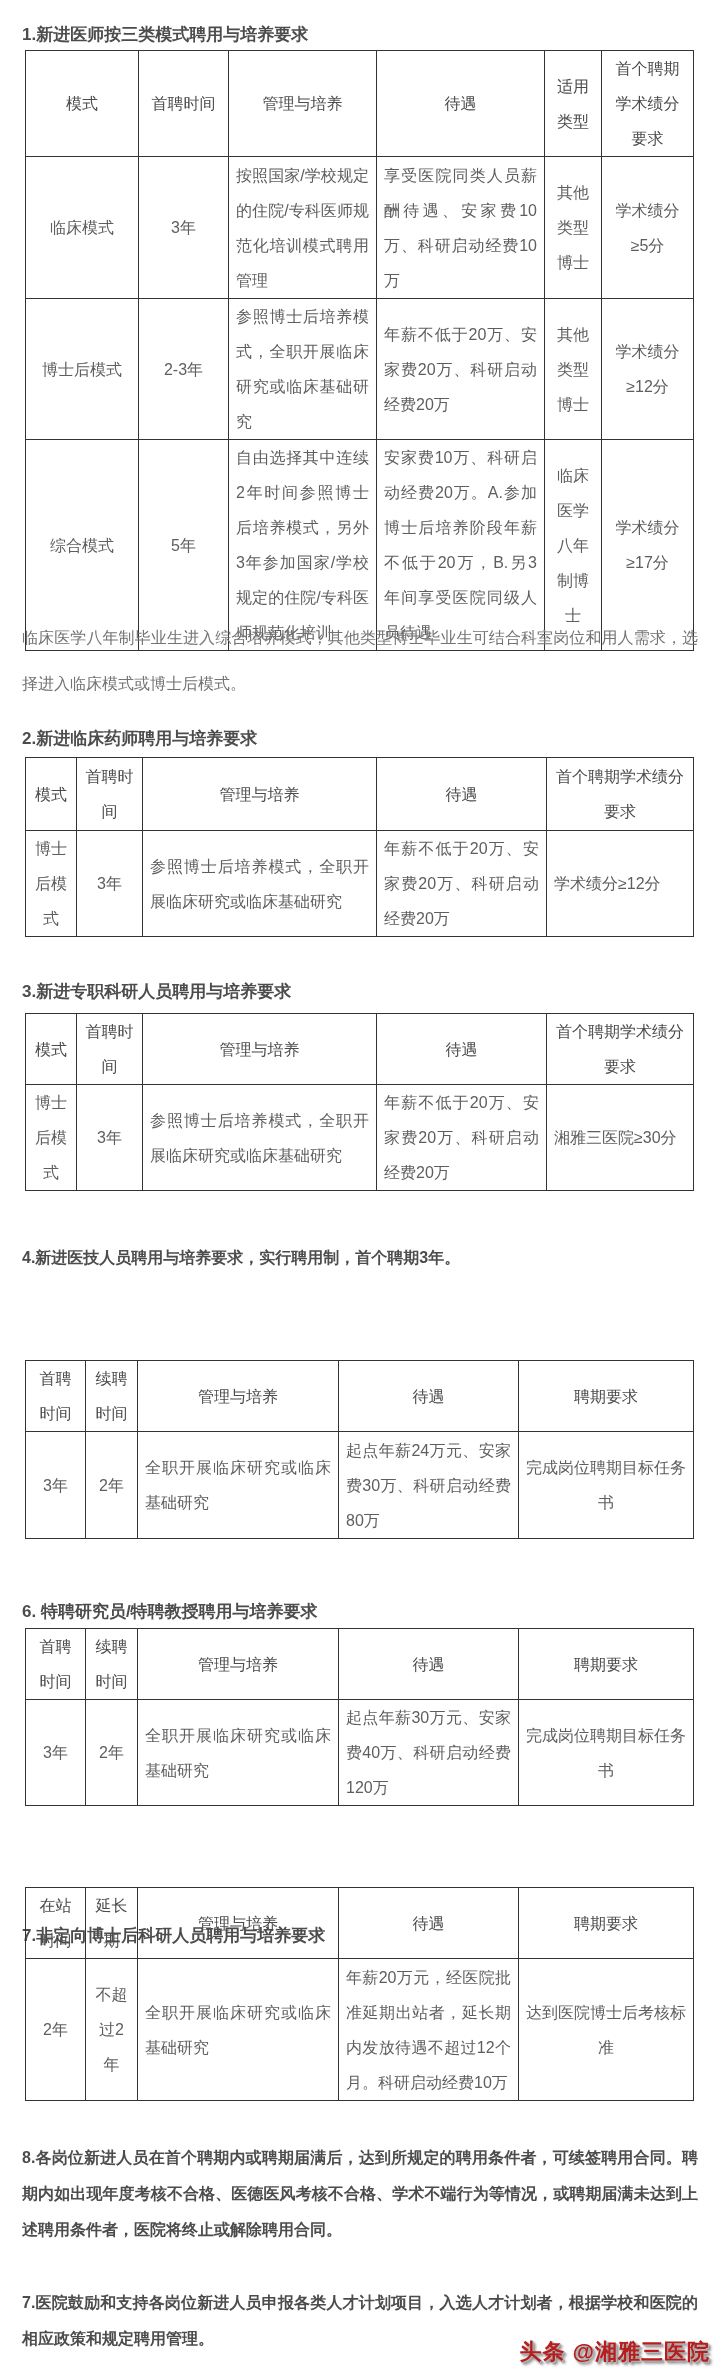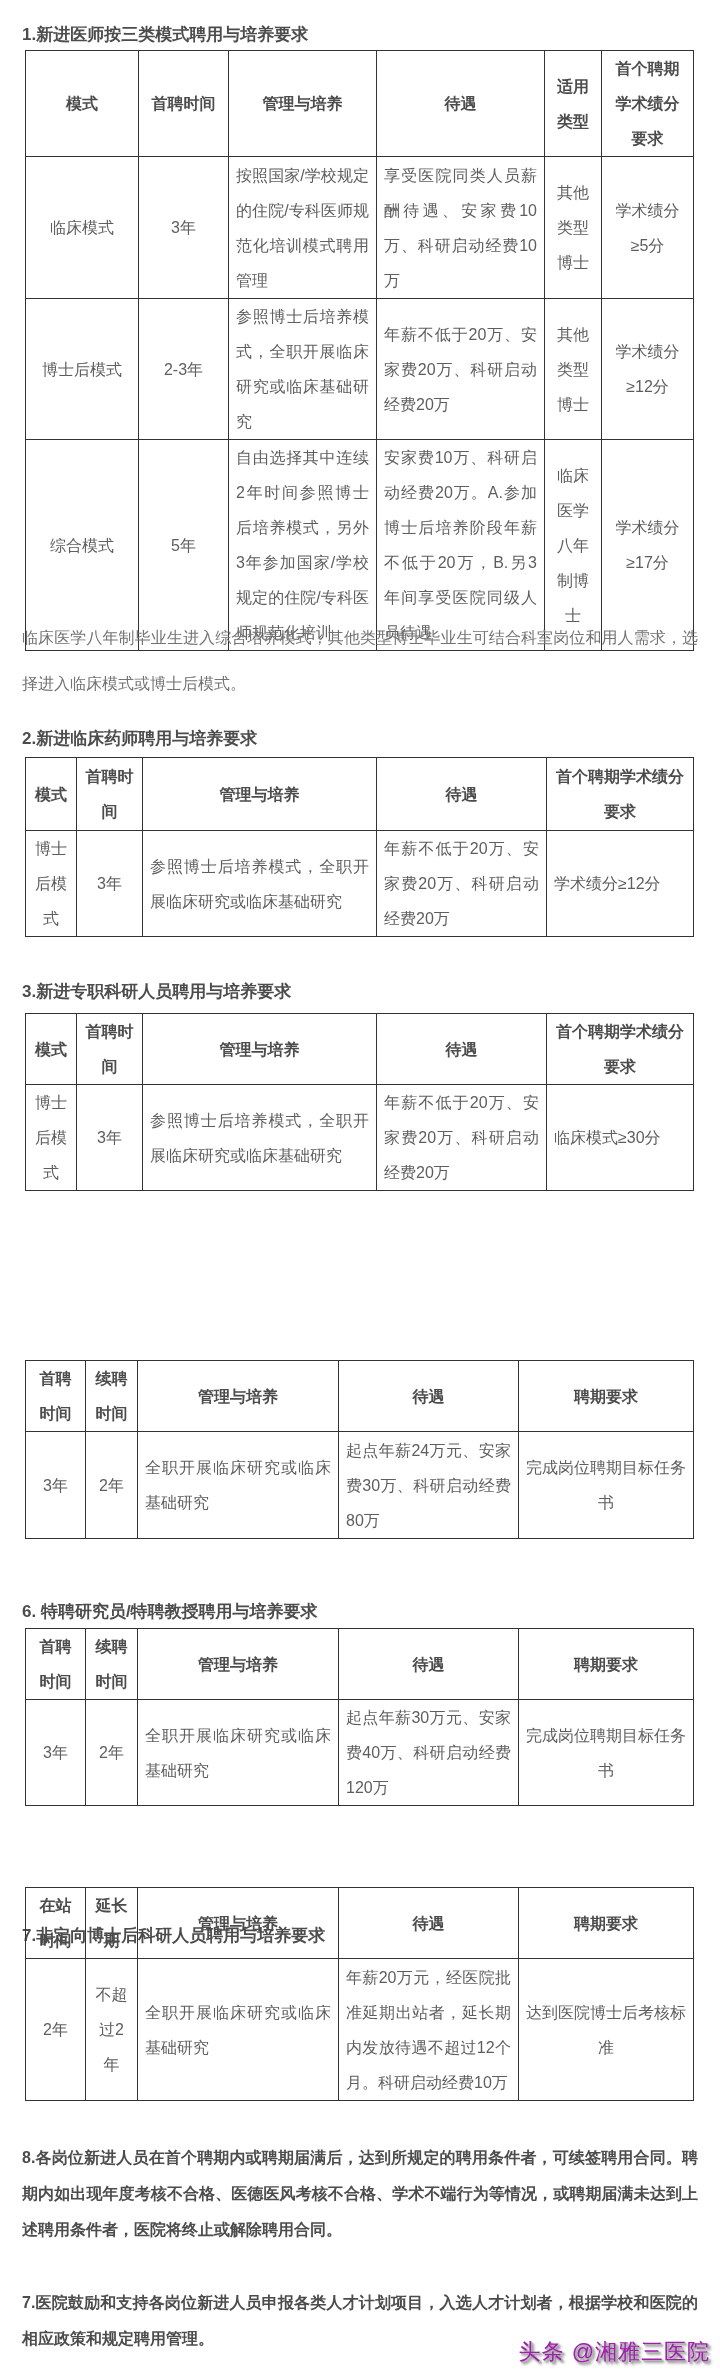--- a/index.html
+++ b/index.html
@@ -7,26 +7,26 @@
         font-family:"Liberation Sans",sans-serif;color:#5e5e5e;overflow:hidden;}
   .title{position:absolute;left:22px;width:690px;font-size:17px;font-weight:bold;
          color:#4c4c4c;line-height:24px;white-space:nowrap;}
   .para{position:absolute;left:22px;width:676px;font-size:16px;line-height:46px;
         text-align:justify;color:#737373;}
   .para.bold{font-weight:bold;color:#4c4c4c;line-height:36px;}
   .tbl{position:absolute;left:25px;width:668px;border-collapse:collapse;
        table-layout:fixed;font-size:16px;color:#5e5e5e;}
   .tbl th,.tbl td{border:1px solid #333333;padding:0 7px;line-height:35px;
        vertical-align:middle;overflow:hidden;}
-  .tbl th{font-weight:bold;text-align:center;color:#4c4c4c;}
+  .tbl th{font-weight:normal;text-align:center;color:#4c4c4c;}
   td.c{text-align:center;}
   td.j{text-align:justify;text-justify:inter-ideograph;}
   td.l{text-align:left;}
-  .watermark{position:absolute;top:2337px;right:10px;font-size:22px;font-weight:normal;
-       color:#a21caf;letter-spacing:1px;
+  .watermark{position:absolute;top:2337px;right:10px;font-size:22px;font-weight:bold;
+       color:#b91c1c;letter-spacing:1px;
        text-shadow:1px 1px 0 #b5b5b5, 2px 2px 2px #8c8c8c, 3px 3px 3px #9a9a9a;}
 </style>
 </head>
 <body>
 
 <div class="page">
 
   <div class="title" style="top:23px">1.新进医师按三类模式聘用与培养要求</div>
 
   <table class="tbl" style="top:50px">
@@ -120,25 +120,26 @@
         <th>首聘时间</th>
         <th>管理与培养</th>
         <th>待遇</th>
         <th>首个聘期学术绩分要求</th>
       </tr>
       <tr style="height:105px">
         <td class="c">博士后模式</td>
         <td class="c">3年</td>
         <td class="j">参照博士后培养模式，全职开展临床研究或临床基础研究</td>
         <td class="j">年薪不低于20万、安家费20万、科研启动经费20万</td>
-        <td class="l">临床模式≥30分</td>
-      </tr>
-    </tbody>
-  </table>
-
+        <td class="l">湘雅三医院≥30分</td>
+      </tr>
+    </tbody>
+  </table>
+
+  <div class="para bold" style="top:1240px">4.新进医技人员聘用与培养要求，实行聘用制，首个聘期3年。</div>
 
 
   <table class="tbl" style="top:1360px">
     <colgroup>
         <col style="width:60px">
         <col style="width:52px">
         <col style="width:201px">
         <col style="width:180px">
         <col style="width:175px">
       </colgroup>

